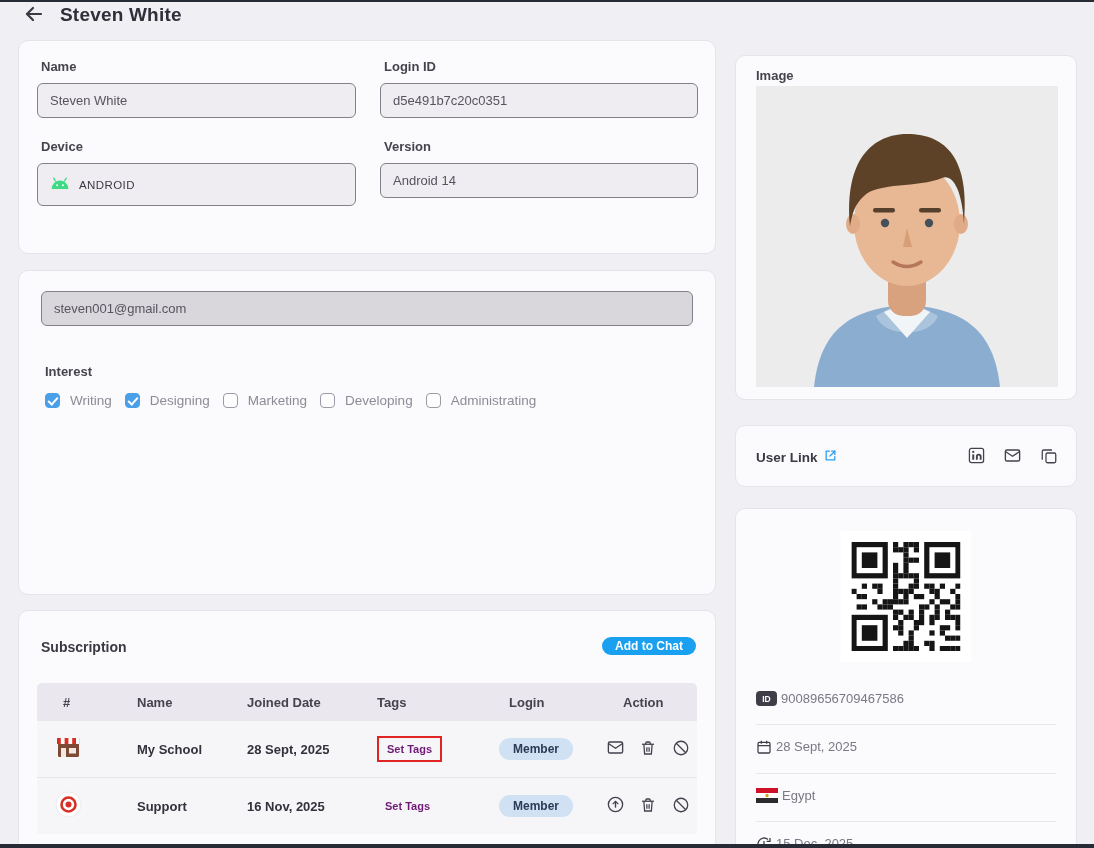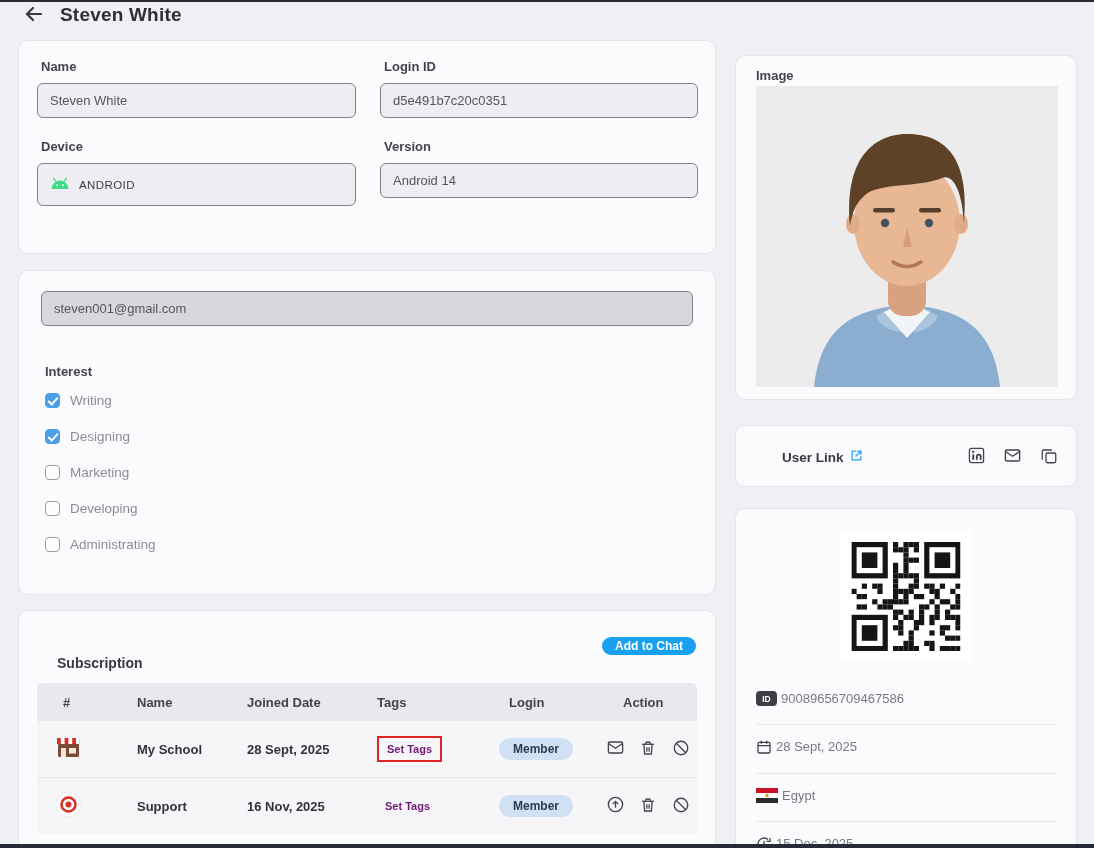--- a/index.html
+++ b/index.html
@@ -33,29 +33,29 @@
   .f-device{left:18px;top:98px;width:319px;}
   .f-version{left:361px;top:98px;width:318px;}
   .field .lbl{display:block;margin:0 0 9px 4px;}
   .device-box{height:43px;gap:9px;}
   .device-box .dev-txt{font-size:11.5px;font-weight:400;color:#3b3a45;letter-spacing:0.4px;}
 
   
   .f-email{left:22px;top:20px;width:652px;}
   .input.email{background:#d9d7dc;padding-left:12px;}
   .interest-label{position:absolute;left:26px;top:93px;}
-  .interest-list{position:absolute;left:26px;top:118px;display:flex;flex-direction:column;gap:13px;}
+  .interest-list{position:absolute;left:26px;top:118px;display:flex;flex-direction:row;gap:13px;}
   .chk-item{display:flex;align-items:center;gap:10px;cursor:pointer;height:23px;}
   .chk-box{width:15px;height:15px;border:1px solid #9c9aa4;border-radius:4px;background:#fdfdfe;box-sizing:border-box;position:relative;flex:0 0 auto;}
   .chk-box.checked{background:#4aa0e8;border-color:#4aa0e8;}
   .chk-box.checked::after{content:"";position:absolute;left:4px;top:1px;width:4px;height:8px;border:solid #fff;border-width:0 2px 2px 0;transform:rotate(42deg);}
   .chk-label{font-size:13.5px;color:#8d8b96;}
 
   
-  .sub-title{position:absolute;left:22px;top:28px;font-size:14px;font-weight:700;color:#3a3944;margin:16px;}
+  .sub-title{position:absolute;left:22px;top:28px;font-size:14px;font-weight:700;color:#3a3944;margin:0;}
   .add-chat{position:absolute;right:19px;top:26px;background:#19a0f1;color:#fff;border:none;border-radius:13px;font-size:12px;font-weight:700;padding:2px 13px;cursor:pointer;font-family:inherit;}
   .table{position:absolute;left:18px;top:72px;width:660px;}
   .thead{display:flex;background:#eae8ee;border-radius:5px 5px 0 0;height:38px;align-items:center;}
   .thead .c{font-size:13px;font-weight:700;color:#45444e;}
   .trow{display:flex;align-items:center;height:56px;background:#f6f5f8;}
   .trow + .trow{border-top:1px solid #e8e6ec;}
   .c{box-sizing:border-box;padding-left:24px;}
   .c1{width:76px;padding-left:26px;}
   .c2{width:110px;}
   .c3{width:130px;}
@@ -69,21 +69,21 @@
   .set-tags{font-size:11px;font-weight:600;color:#701a75;cursor:pointer;display:inline-block;padding:5px 8px;}
   .set-tags.hl{border:2px solid #e02424;}
   .badge{background:#cfe1f3;color:#2b3a55;font-size:12px;font-weight:600;padding:4px 14px;border-radius:12px;}
   .act-btn{background:none;border:none;padding:0;cursor:pointer;display:flex;align-items:center;}
 
   
   .img-label{position:absolute;left:20px;top:12px;}
   .photo{position:absolute;left:20px;top:30px;width:302px;height:301px;overflow:hidden;}
 
   
-  .ul-left{position:absolute;left:20px;top:0;height:62px;display:flex;align-items:center;gap:6px;margin-left:26px;}
+  .ul-left{position:absolute;left:20px;top:0;height:62px;display:flex;align-items:center;gap:6px;}
   .ul-label{font-size:13.5px;font-weight:700;color:#3a3944;}
   .ul-icons{position:absolute;right:18px;top:0;height:62px;display:flex;align-items:center;gap:18px;}
 
   
   .qr-wrap{position:absolute;left:50%;top:22px;transform:translateX(-50%);background:#fff;padding:11px;line-height:0;}
   .det-rows{position:absolute;left:20px;right:20px;top:168px;}
   .det-row{display:flex;gap:4px;padding:14px 0;border-bottom:1px solid #e8e6ec;}
   .det-row:last-child{border-bottom:none;}
   .det-text{font-size:13px;color:#7a7884;}
 </style>

